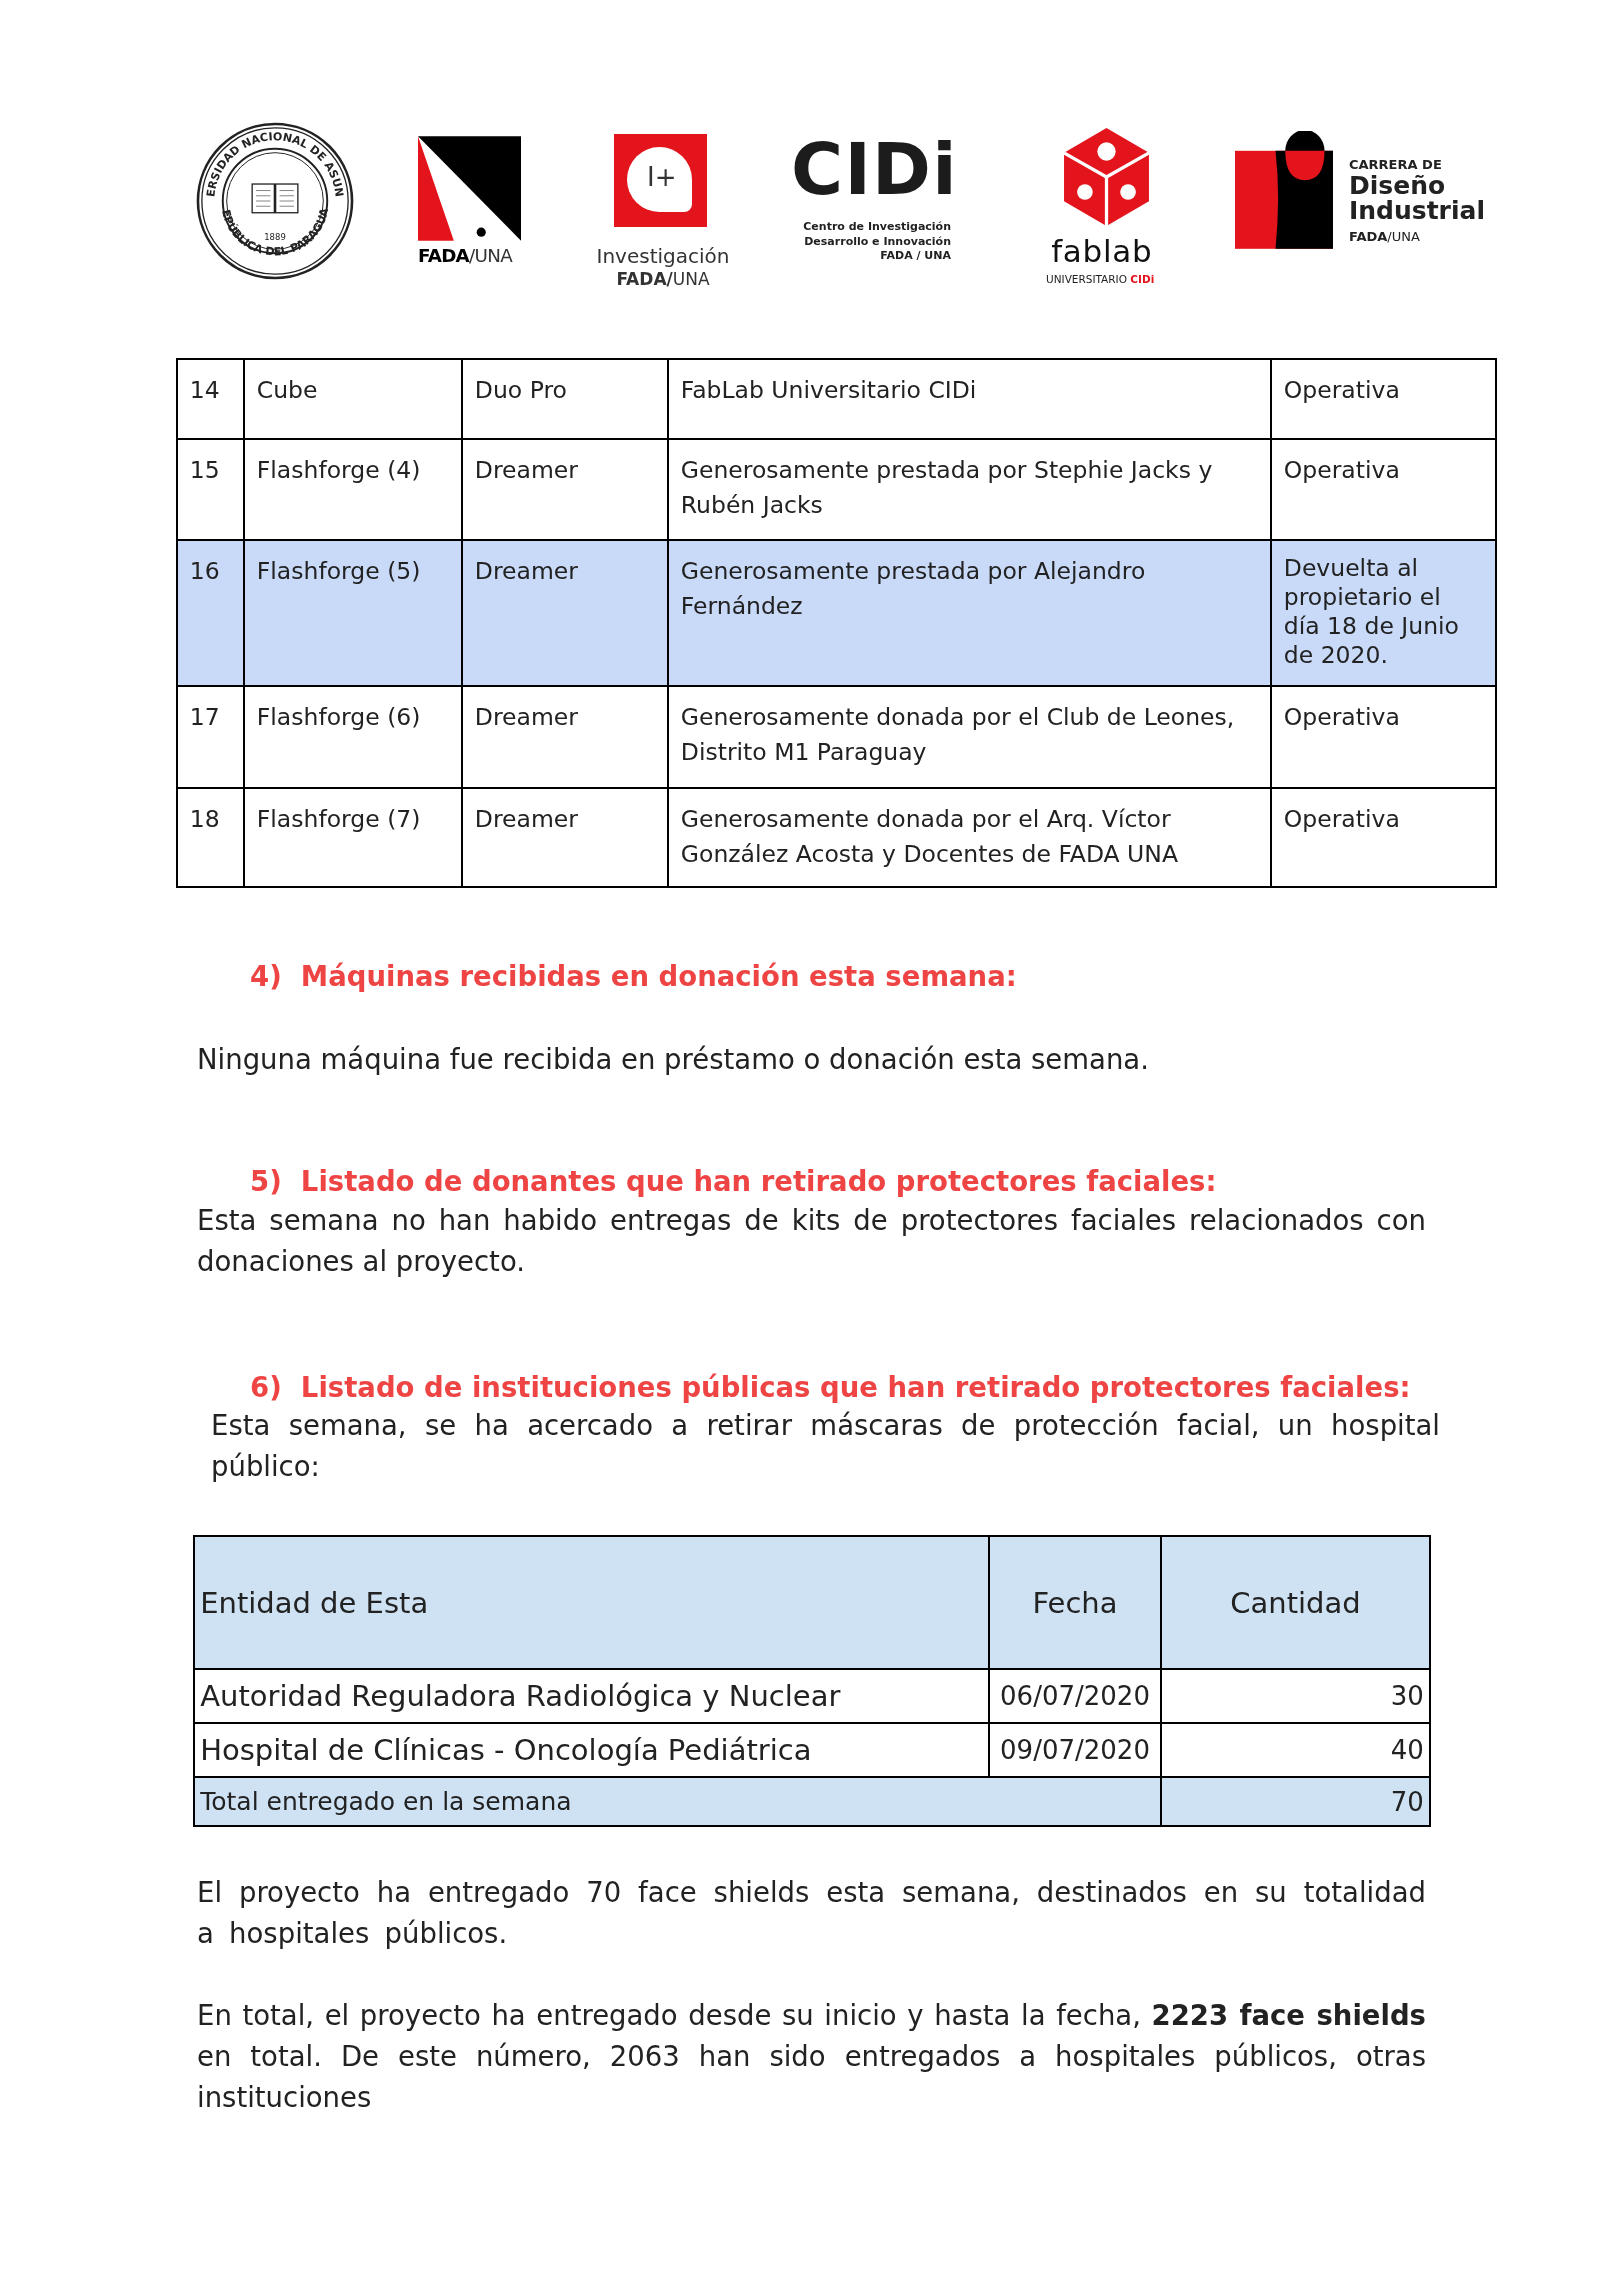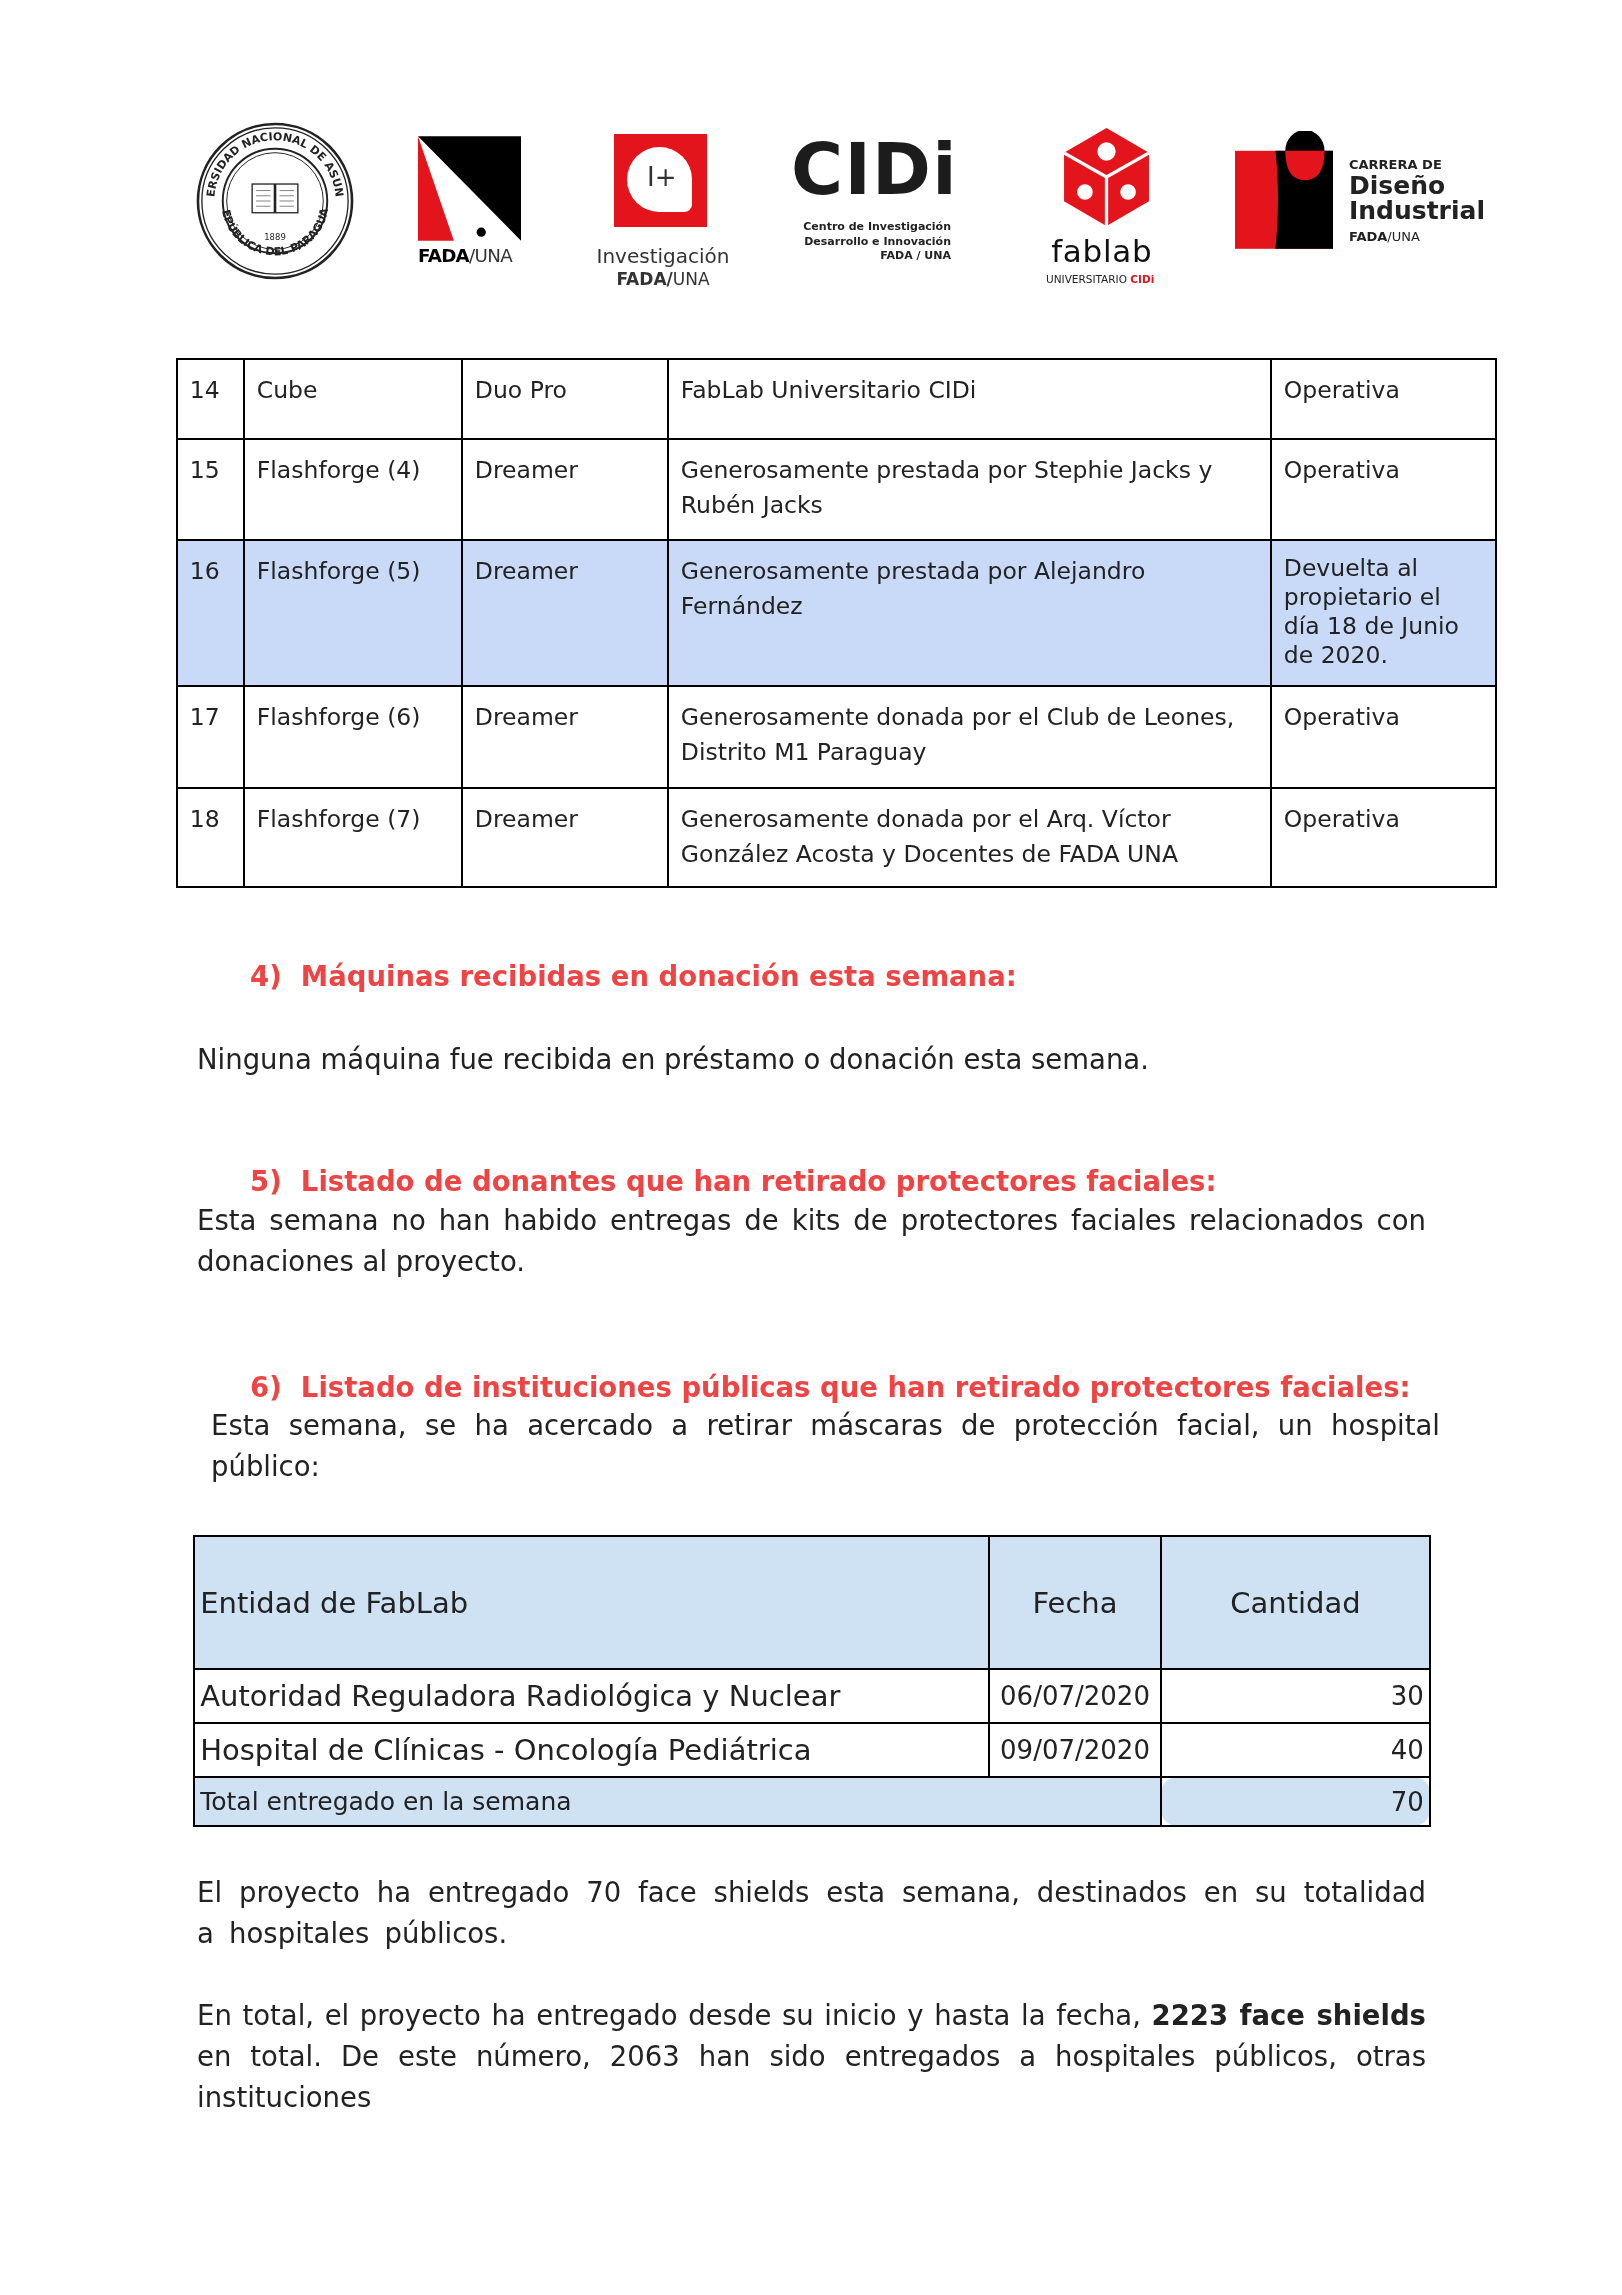--- a/index.html
+++ b/index.html
@@ -27,21 +27,21 @@
   .h { position:absolute; font-weight:bold; font-size:27.5px; color:#ef4444; }
   .p { position:absolute; font-size:27.5px; line-height:41px; color:#222; width:1229px; text-align:justify; }
 
   
   .t2 { position:absolute; left:193px; top:1535px; width:1237px; }
   .t2 td { border:2.6px solid #000; font-size:29px; color:#222; padding:0 5.2px; }
   .t2 tr.head td { background:#cfe2f3; height:131px; }
   .t2 tr.total td { background:#cfe2f3; height:47px; font-size:25px; }
   .t2 tr.row td { height:52px; }
   .t2 .c { text-align:center; }
-  .t2 .r { text-align:right;border-radius:16px; }
+  .t2 .r { text-align:right; }
 </style>
 </head>
 <body>
 
 <div class="logo seal">
   <svg width="158" height="158" viewBox="0 0 242 242">
     <circle cx="121" cy="121" r="118" fill="none" stroke="#222" stroke-width="4"></circle>
     <circle cx="121" cy="121" r="112" fill="none" stroke="#222" stroke-width="2"></circle>
     <circle cx="121" cy="121" r="80" fill="none" stroke="#222" stroke-width="3"></circle>
     <circle cx="121" cy="121" r="74" fill="none" stroke="#222" stroke-width="1.5"></circle>
@@ -190,21 +190,21 @@
 <div class="p" style="left:211px;top:1405px;word-spacing:9.2px;">Esta semana, se ha acercado a retirar máscaras de protección facial, un hospital público:</div>
 
 <table class="t2">
   <colgroup>
       <col style="width:795px">
       <col style="width:172px">
       <col style="width:269px">
     </colgroup>
   <tbody>
       <tr class="head">
-    <td>Entidad de FabLab</td>
+    <td>Entidad de Esta</td>
     <td class="c">Fecha</td>
     <td class="c">Cantidad</td>
   </tr>
   <tr class="row">
     <td>Autoridad Reguladora Radiológica y Nuclear</td>
     <td class="c" style="font-size:26px">06/07/2020</td>
     <td class="r" style="font-size:26px">30</td>
   </tr>
   <tr class="row">
     <td>Hospital de Clínicas - Oncología Pediátrica</td>

